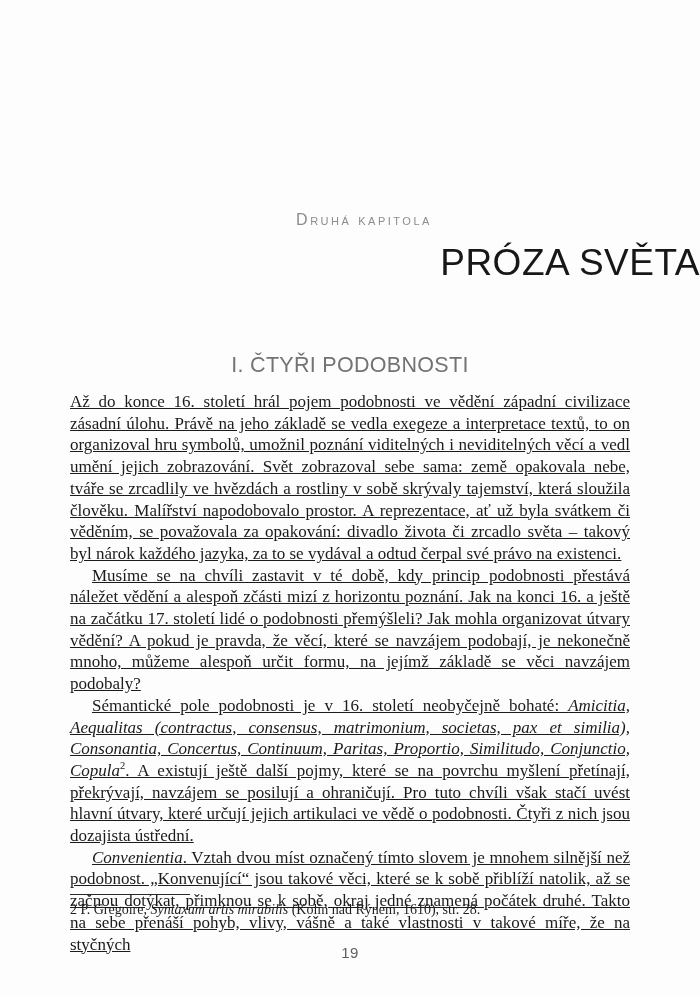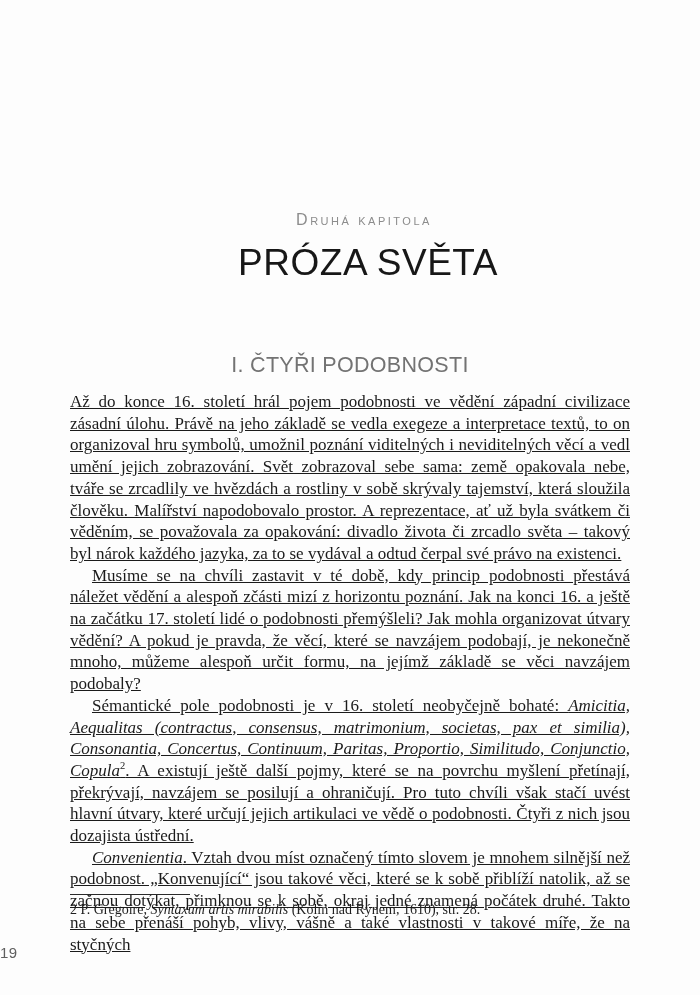--- a/index.html
+++ b/index.html
@@ -24,21 +24,21 @@
     font-variant: small-caps;
     font-weight: 400;
     font-size: 16px;
     letter-spacing: 2.5px;
     color: #8c8c8c;
     margin-left: 28px;
   }
   .chapter-title {
     position: absolute;
     top: 242px; left: 0; right: 0;
-    text-align: center;
+    text-align: right;
     font-family: "Liberation Sans", sans-serif;
     font-weight: 400;
     font-size: 37px;
     letter-spacing: 0.5px;
     color: #171717;
     padding-left: 36px;
   }
   .section-heading {
     position: absolute;
     top: 353px; left: 0; right: 0;
@@ -78,20 +78,21 @@
     top: 901px; left: 70px;
     width: 560px;
     font-size: 14px;
     line-height: 18px;
     text-align: left;
     color: #1e1e1e;
   }
   .page-number {
     position: absolute;
     top: 944px; left: 0; right: 0;
+    text-align: center;
     font-family: "Liberation Sans", sans-serif;
     font-size: 15px;
     letter-spacing: 0.5px;
     color: #5f5f5f;
   }
 </style>
 </head>
 <body>
 
 <div class="page">

